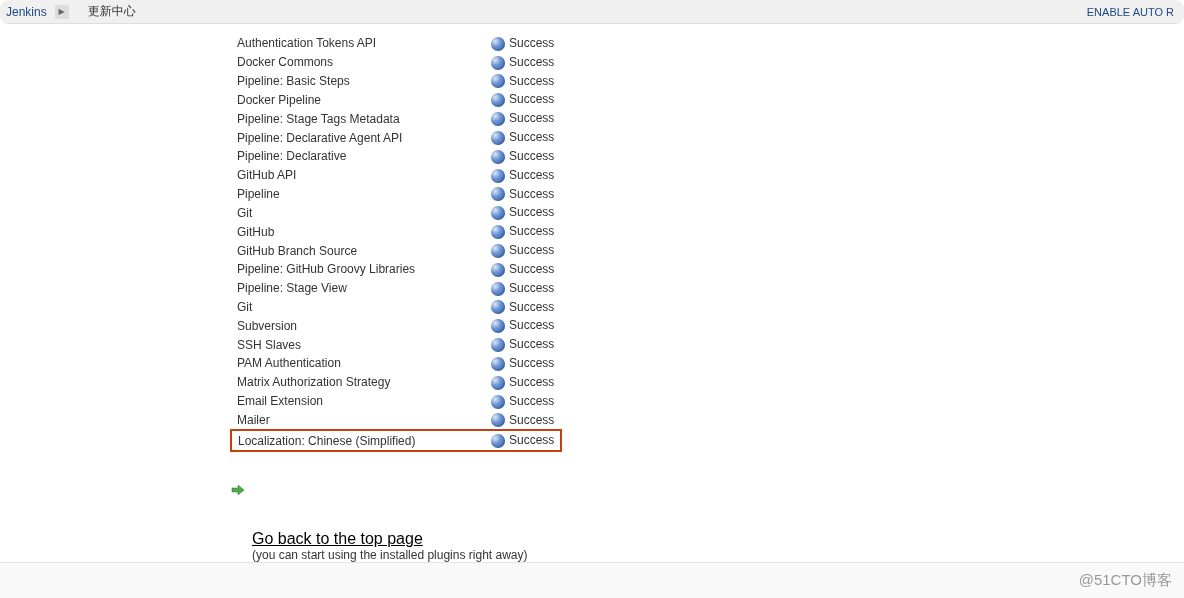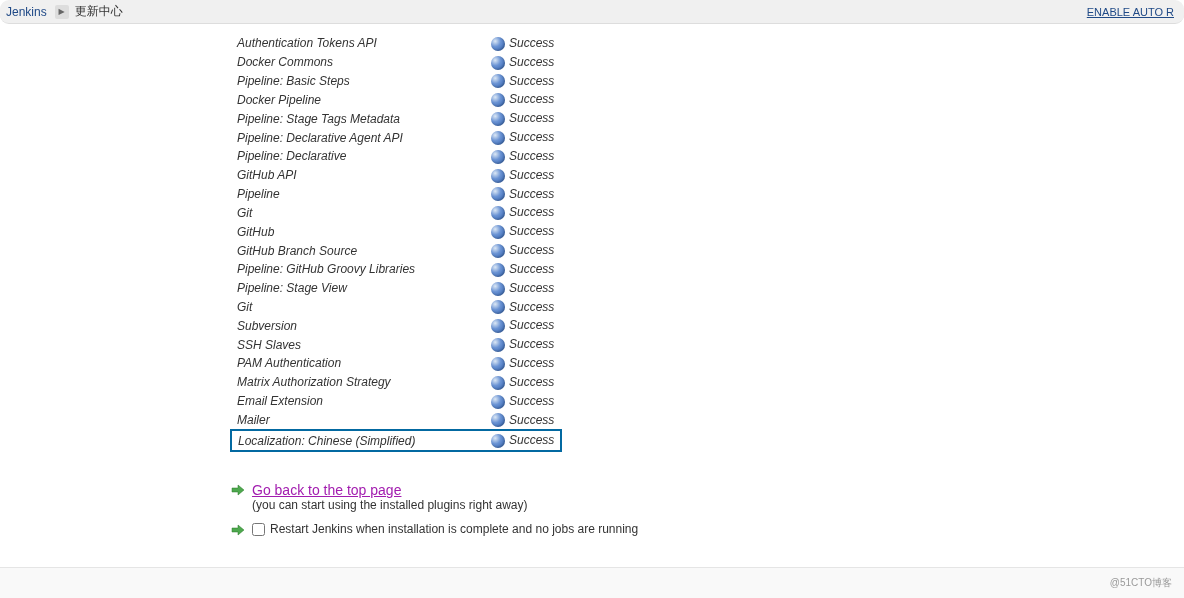--- a/index.html
+++ b/index.html
@@ -1,48 +1,48 @@
 <!DOCTYPE html>
 <html><head>
   <meta charset="utf-8">
   <style>
     * { margin: 0; padding: 0; box-sizing: border-box; }
     body { font-family: Arial, Helvetica, sans-serif; font-size: 12px; color: #333; background: #fff; }
     
     .breadcrumb { background: #f0f0f0; border-bottom: 1px solid #ddd; padding: 3px 6px; display: flex; align-items: center; border-radius: 9px; }
     .breadcrumb a { color: #204a87; text-decoration: none; margin-right: 4px; }
     .breadcrumb-sep { display: inline-flex; align-items: center; justify-content: center; width: 14px; height: 14px; background: #ddd; border-radius: 2px; margin: 0 4px; color: #666; font-size: 8px; }
-    .breadcrumb .current { color: #333; margin-left: 2px; }
+    .breadcrumb .current { color: #333; margin-left: 15px; }
     .auto-refresh { margin-left: auto; color: #204a87; font-size: 11px; }
-    .auto-refresh a { color: #204a87; text-decoration: underline; }
+    .auto-refresh a { color: #204a87; }
     
     .main { padding: 10px 20px 40px 230px; }
     
-    table.plugins { border-collapse: collapse; font-style: italic; }
+    table.plugins { border-collapse: collapse; }
     table.plugins td { padding: 2px 6px; font-size: 12px; vertical-align: middle; }
     table.plugins td.name-col { width: 254px; }
     table.plugins td.status-col { white-space: nowrap; }
     
     .status-icon { display: inline-block; width: 14px; height: 14px; border-radius: 50%; background: radial-gradient(circle at 30% 30%, #dce8f5 0%, #6a93d4 40%, #2b5ba5 100%); vertical-align: middle; margin-right: 4px; box-shadow: inset -1px -1px 2px rgba(0,0,0,0.2); }
     
-    tr.highlighted td { border: 2px solid #0369a1; }
+    tr.highlighted td { border: 2px solid #c2410c; }
     tr.highlighted td.name-col { border-right: none; }
     tr.highlighted td.status-col { border-left: none; }
     
     .bottom-block { margin-top: 30px; }
     .bottom-row { display: flex; align-items: flex-start; margin-bottom: 10px; }
     .green-arrow { display: inline-flex; width: 16px; height: 16px; margin-right: 6px; align-items: center; justify-content: center; }
     .green-arrow svg { width: 14px; height: 14px; }
     .bottom-text { display: flex; flex-direction: column; }
-    .bottom-text a { color: #a21caf; text-decoration: underline; font-size: 14px; }
+    .bottom-text a { color: #000000; text-decoration: underline; font-size: 16px; margin-top: 48px; }
     .bottom-text span { color: #333; font-size: 12px; }
     .restart-row label { display: flex; align-items: center; font-size: 12px; color: #333; }
     .restart-row input { margin-right: 5px; }
     
-    .footer { position: fixed; bottom: 0; left: 0; right: 0; background: #f9f9f9; border-top: 1px solid #e5e5e5; padding: 8px 12px; text-align: right; font-size: 10px; color: #999; }
+    .footer { position: fixed; bottom: 0; left: 0; right: 0; background: #f9f9f9; border-top: 1px solid #e5e5e5; padding: 8px 12px; text-align: right; font-size: 15px; color: #999; }
   </style>
 </head>
 <body>
 
 <div class="breadcrumb">
   <a href="#">Jenkins</a>
   <span class="breadcrumb-sep">▶</span>
   <span class="current">更新中心</span>
   <span class="auto-refresh"><a href="#">ENABLE AUTO R</a></span>
 </div>

